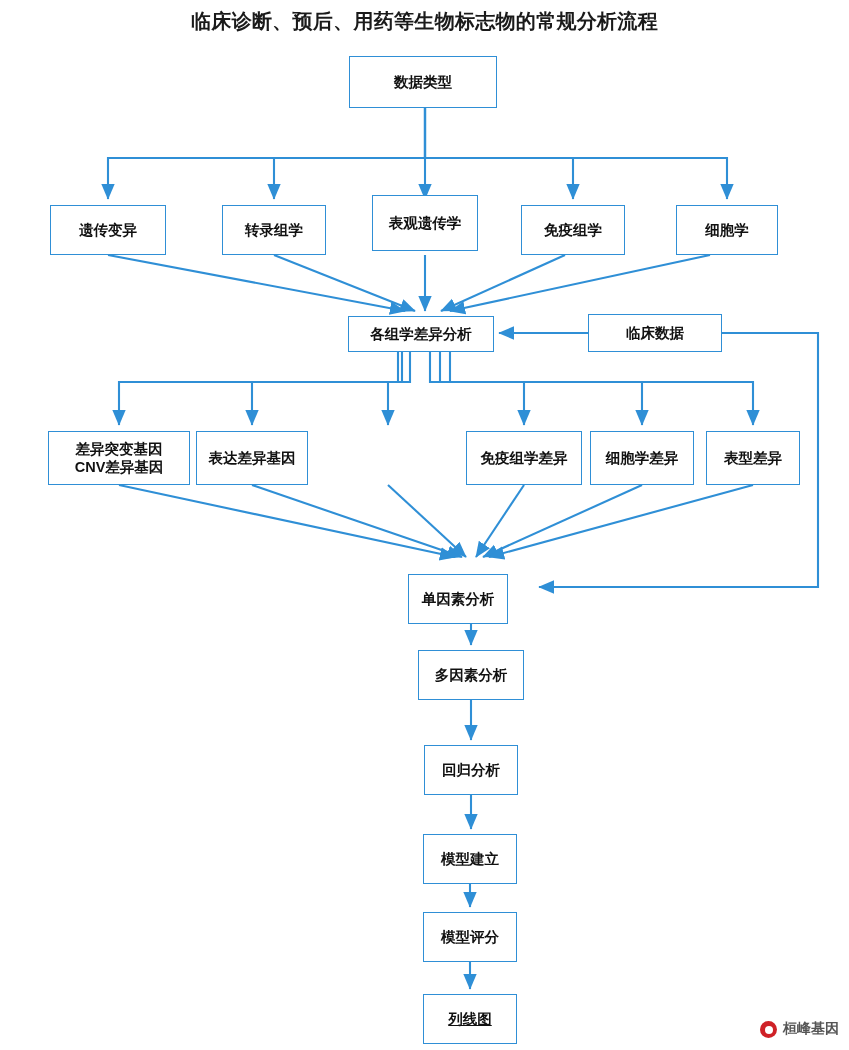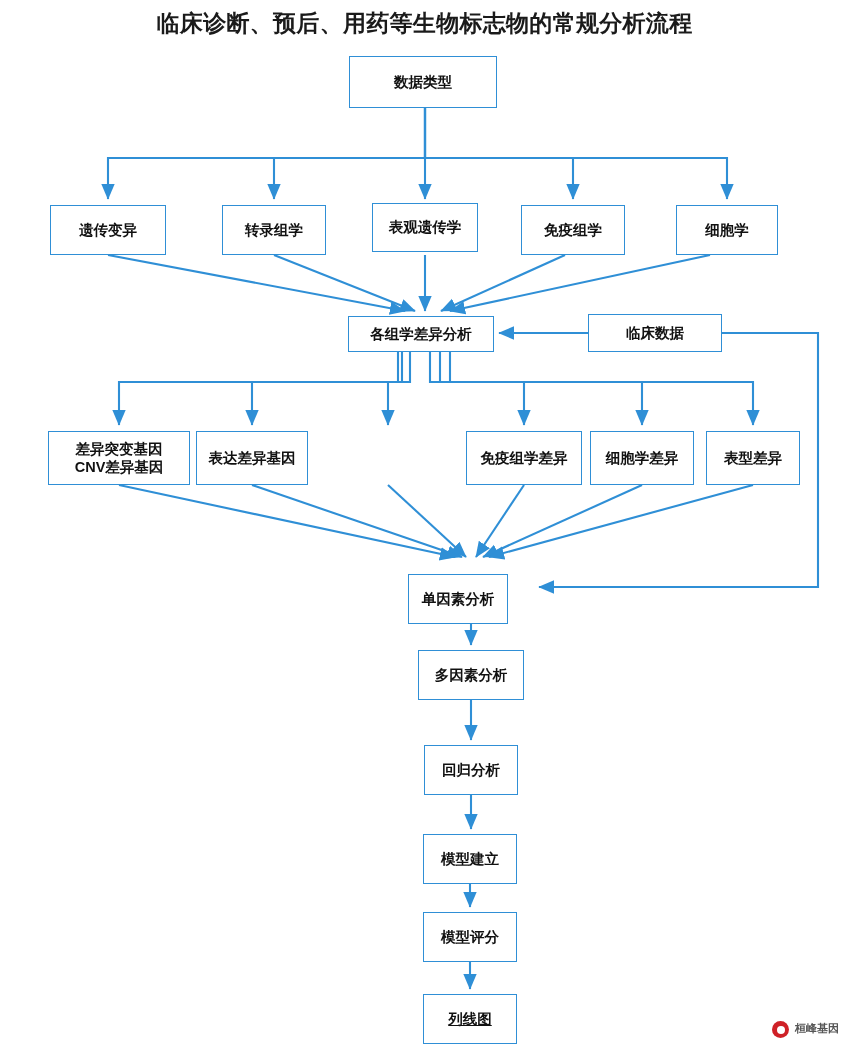--- a/index.html
+++ b/index.html
@@ -25,21 +25,21 @@
     left: 0; top: 0;
     width: 849px;
     height: 1050px;
   }
   .title {
     position: absolute;
     left: 0;
     top: 8px;
     width: 849px;
     text-align: center;
-    font-size: 23px;
+    font-size: 20px;
     font-weight: bold;
     color: #1a1a1a;
     letter-spacing: 0.3px;
   }
   .node {
     position: absolute;
     box-sizing: border-box;
     border: 1.6px solid #2f8fd6;
     background: #ffffff;
     color: #111111;
@@ -50,24 +50,24 @@
     text-align: center;
     line-height: 1.25;
     font-weight: bold;
     white-space: pre-line;
   }
   .watermark {
     position: absolute;
     right: 10px;
     bottom: 12px;
     display: flex;
-    align-items: flex-start;
+    align-items: flex-end;
     gap: 6px;
     color: #555555;
-    font-size: 11px;
+    font-size: 14px;
     font-weight: bold;
     margin-top: 32px;
   }
   .wm-logo {
     width: 17px;
     height: 17px;
     border-radius: 50%;
     background: #cf2127;
     position: relative;
     flex: 0 0 auto;
@@ -130,21 +130,21 @@
       <path d="M471,700 L471,740"></path>
       <path d="M471,795 L471,829"></path>
       <path d="M470,884 L470,907"></path>
       <path d="M470,962 L470,989"></path>
     </g>
   </svg>
 
   <div class="node" style="left:349px; top:56px;  width:148px; height:52px;">数据类型</div>
   <div class="node" style="left:50px;  top:205px; width:116px; height:50px;">遗传变异</div>
   <div class="node" style="left:222px; top:205px; width:104px; height:50px;">转录组学</div>
-  <div class="node" style="left:372px; top:203px; width:106px; height:49px;">表观遗传学</div>
+  <div class="node" style="left:372px; top:195px; width:106px; height:56px;">表观遗传学</div>
   <div class="node" style="left:521px; top:205px; width:104px; height:50px;">免疫组学</div>
   <div class="node" style="left:676px; top:205px; width:102px; height:50px;">细胞学</div>
 
   <div class="node" style="left:348px; top:316px; width:146px; height:36px;">各组学差异分析</div>
   <div class="node" style="left:588px; top:314px; width:134px; height:38px;">临床数据</div>
 
   <div class="node" style="left:48px;  top:431px; width:142px; height:54px;">差异突变基因
 CNV差异基因</div>
   <div class="node" style="left:196px; top:431px; width:112px; height:54px;">表达差异基因</div>
   <div class="node" style="left:466px; top:431px; width:116px; height:54px;">免疫组学差异</div>

